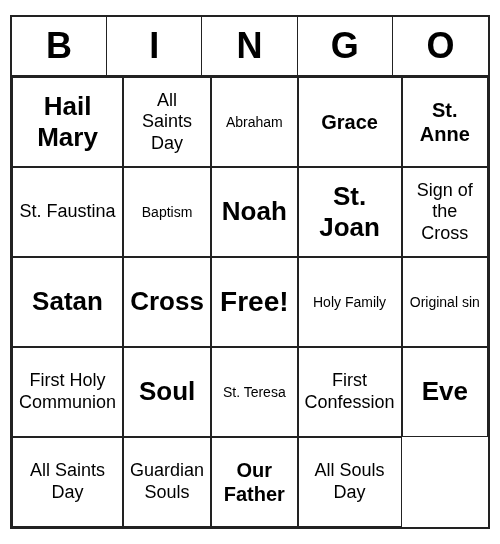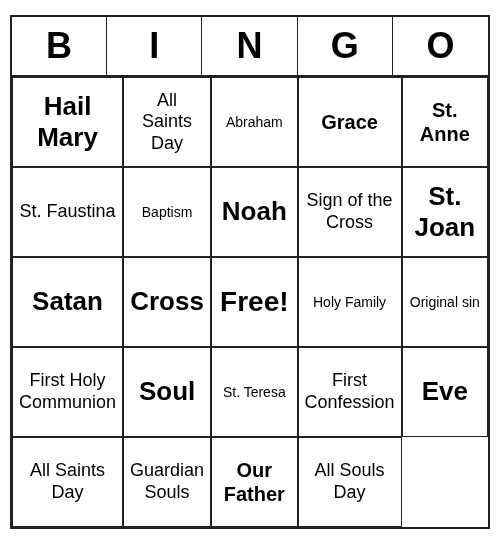--- a/index.html
+++ b/index.html
@@ -76,22 +76,22 @@
     </div>
   <div class="bingo-grid">
   <div class="bingo-cell large-text">Hail Mary</div>
       <div class="bingo-cell small-text">All Saints Day</div>
       <div class="bingo-cell">Abraham</div>
       <div class="bingo-cell medium-text">Grace</div>
       <div class="bingo-cell medium-text">St. Anne</div>
       <div class="bingo-cell small-text">St. Faustina</div>
       <div class="bingo-cell">Baptism</div>
       <div class="bingo-cell large-text">Noah</div>
+      <div class="bingo-cell large-text">St. Joan</div>
       <div class="bingo-cell small-text">Sign of the Cross</div>
-      <div class="bingo-cell large-text">St. Joan</div>
       <div class="bingo-cell large-text">Satan</div>
       <div class="bingo-cell large-text">Cross</div>
       <div class="bingo-cell free">Free!</div>
       <div class="bingo-cell">Holy Family</div>
       <div class="bingo-cell">Original sin</div>
       <div class="bingo-cell small-text">First Holy Communion</div>
       <div class="bingo-cell large-text">Soul</div>
       <div class="bingo-cell">St. Teresa</div>
       <div class="bingo-cell small-text">First Confession</div>
       <div class="bingo-cell large-text">Eve</div>

